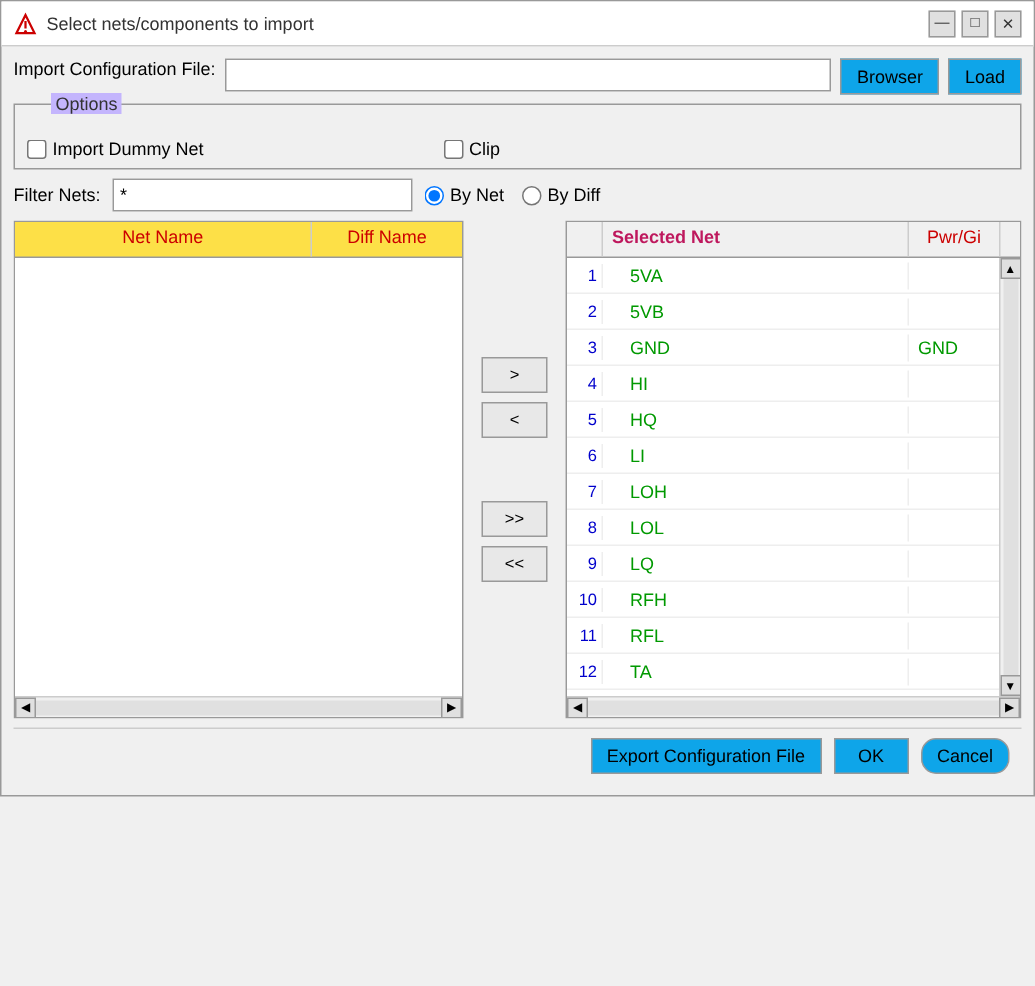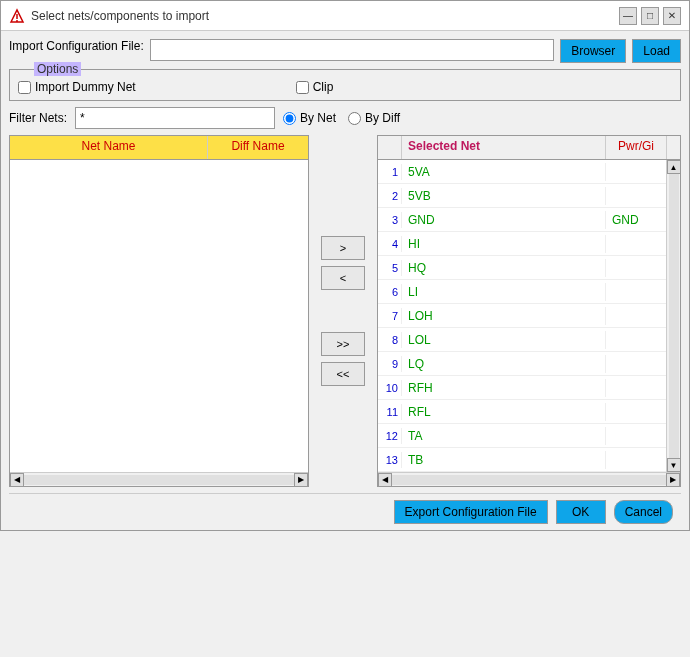--- a/index.html
+++ b/index.html
@@ -104,21 +104,21 @@
       left: 24px;
       background: #c4b5fd;
       padding: 0 3px;
       font-size: 12px;
       color: #333;
     }
     .checkbox-row {
       display: flex;
       align-items: center;
       gap: 20px;
-      margin-top: 6px;
+      margin-top: 18px;
     }
     .checkbox-item {
       display: flex;
       align-items: center;
       gap: 4px;
     }
     .checkbox-item input[type=checkbox] {
       width: 13px;
       height: 13px;
     }
@@ -247,20 +247,21 @@
       text-align: right;
       font-size: 11px;
       border-right: 1px solid #eee;
     }
     .cell-net {
       flex: 1;
       padding: 2px 6px;
       color: #009900;
       font-size: 12px;
       border-right: 1px solid #eee;
+      margin-left: 12px;
     }
     .cell-pwr {
       flex: 0 0 60px;
       padding: 2px 6px;
       color: #009900;
       font-size: 12px;
     }
     .scrollbar-area {
       height: 14px;
       background: #f0f0f0;
@@ -475,25 +476,20 @@
       <span class="cell-pwr"></span>
     </div>
                 <div class="net-row">
       <span class="cell-num">11</span>
       <span class="cell-net">RFL</span>
       <span class="cell-pwr"></span>
     </div>
                 <div class="net-row">
       <span class="cell-num">12</span>
       <span class="cell-net">TA</span>
-      <span class="cell-pwr"></span>
-    </div>
-                <div class="net-row">
-      <span class="cell-num">13</span>
-      <span class="cell-net">TB</span>
       <span class="cell-pwr"></span>
     </div>
               </div>
             <div class="v-scrollbar">
               <div class="v-scroll-btn">▲</div>
               <div class="v-scroll-track"></div>
               <div class="v-scroll-btn">▼</div>
             </div>
           </div>
           <div class="scrollbar-area">

